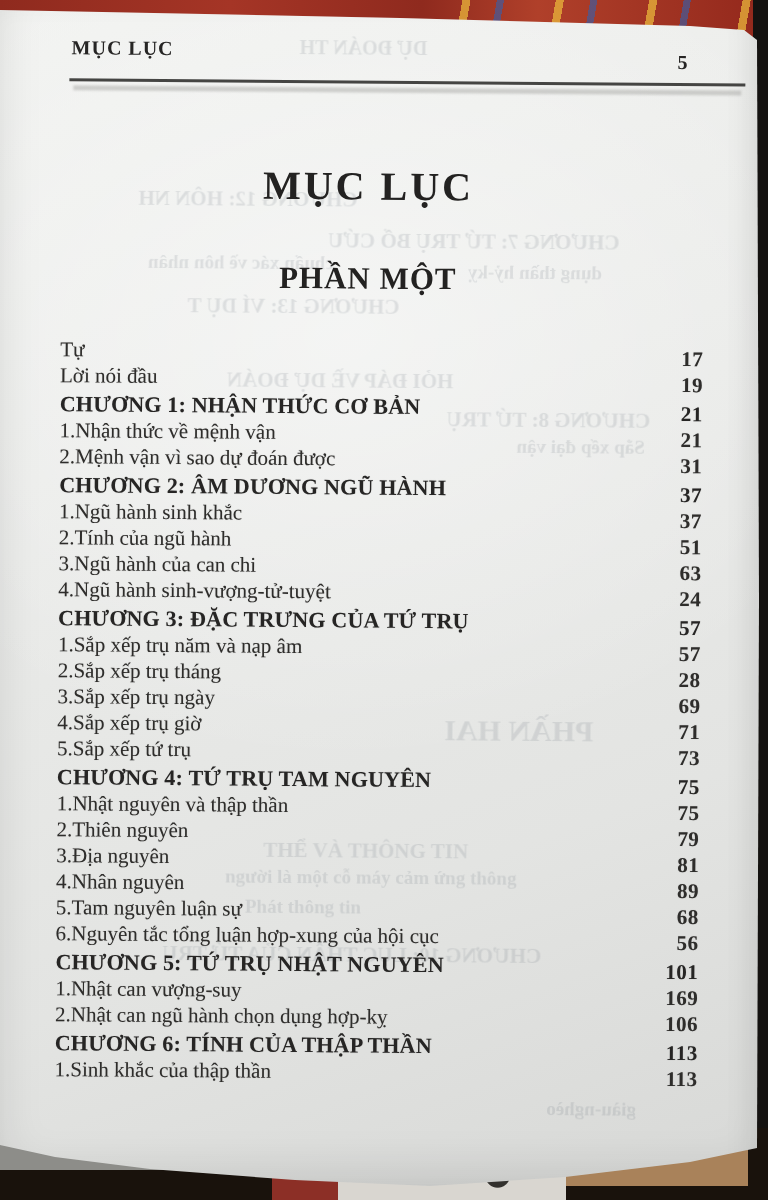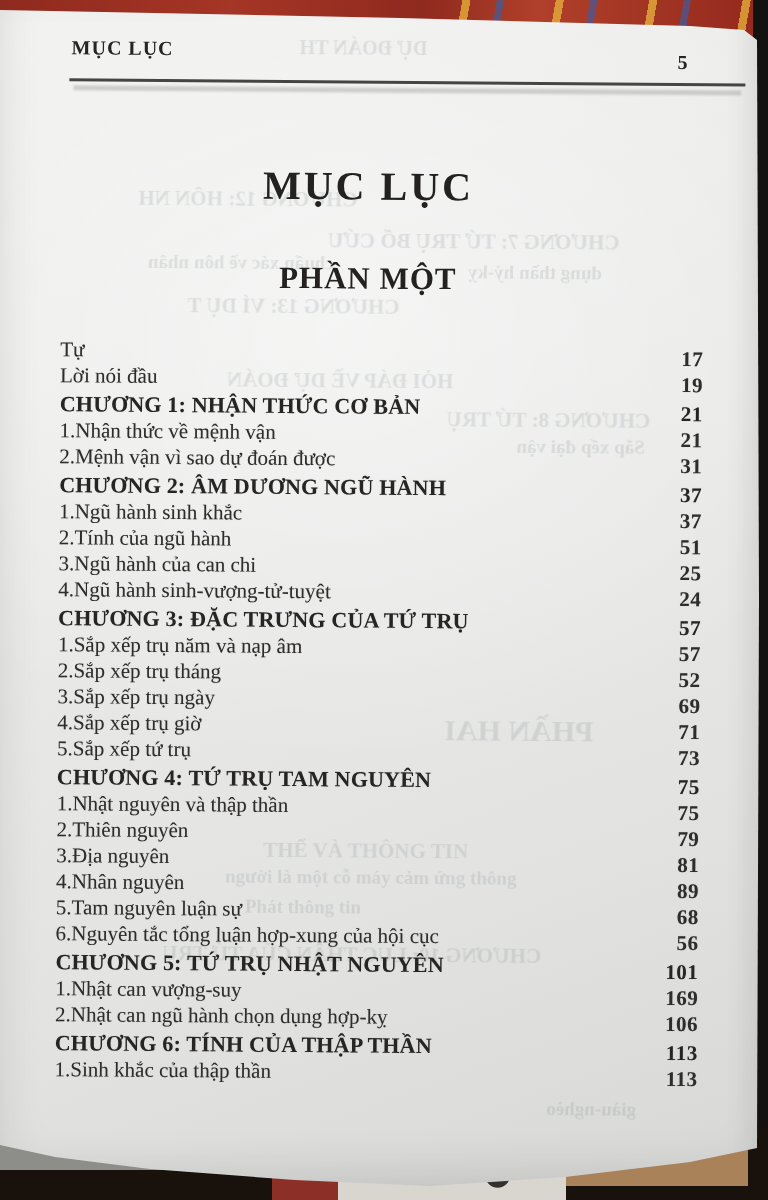--- a/index.html
+++ b/index.html
@@ -122,37 +122,37 @@
         <div class="toc-row item">
           <span class="label">1.Ngũ hành sinh khắc</span>
           <span class="pagenum">37</span>
         </div>
         <div class="toc-row item">
           <span class="label">2.Tính của ngũ hành</span>
           <span class="pagenum">51</span>
         </div>
         <div class="toc-row item">
           <span class="label">3.Ngũ hành của can chi</span>
-          <span class="pagenum">25</span>
+          <span class="pagenum">63</span>
         </div>
         <div class="toc-row item">
           <span class="label">4.Ngũ hành sinh-vượng-tử-tuyệt</span>
           <span class="pagenum">24</span>
         </div>
         <div class="toc-row chapter">
           <span class="label">CHƯƠNG 3: ĐẶC TRƯNG CỦA TỨ TRỤ</span>
           <span class="pagenum">57</span>
         </div>
         <div class="toc-row item">
           <span class="label">1.Sắp xếp trụ năm và nạp âm</span>
           <span class="pagenum">57</span>
         </div>
         <div class="toc-row item">
           <span class="label">2.Sắp xếp trụ tháng</span>
-          <span class="pagenum">52</span>
+          <span class="pagenum">28</span>
         </div>
         <div class="toc-row item">
           <span class="label">3.Sắp xếp trụ ngày</span>
           <span class="pagenum">69</span>
         </div>
         <div class="toc-row item">
           <span class="label">4.Sắp xếp trụ giờ</span>
           <span class="pagenum">71</span>
         </div>
         <div class="toc-row item">

